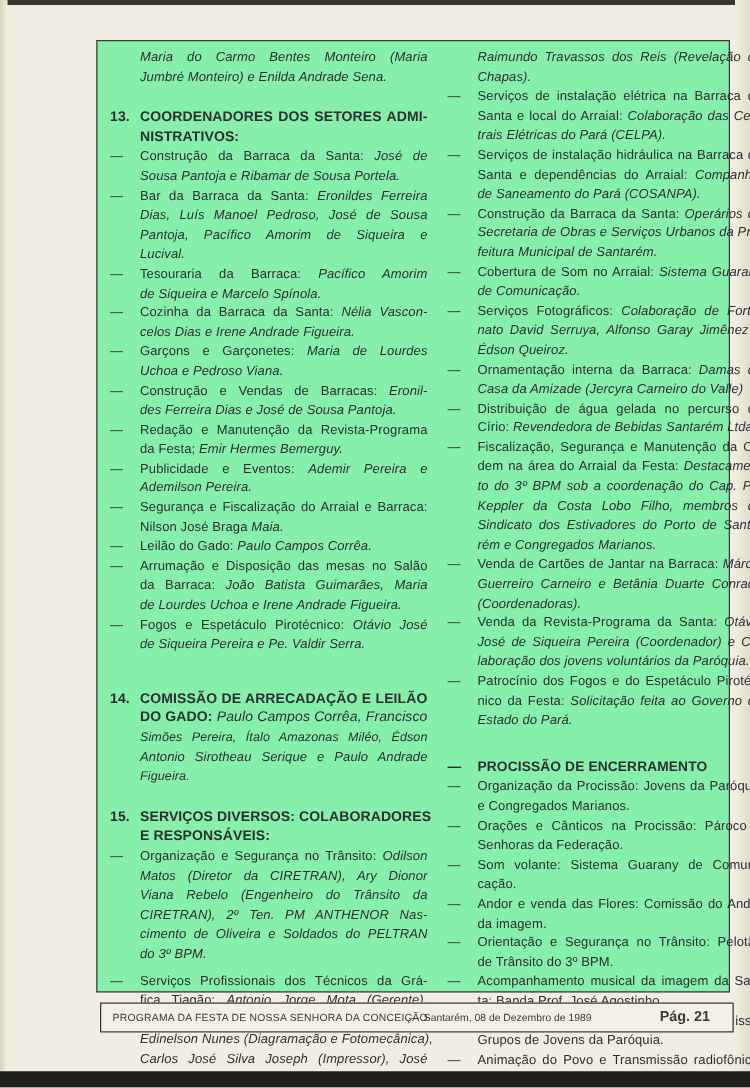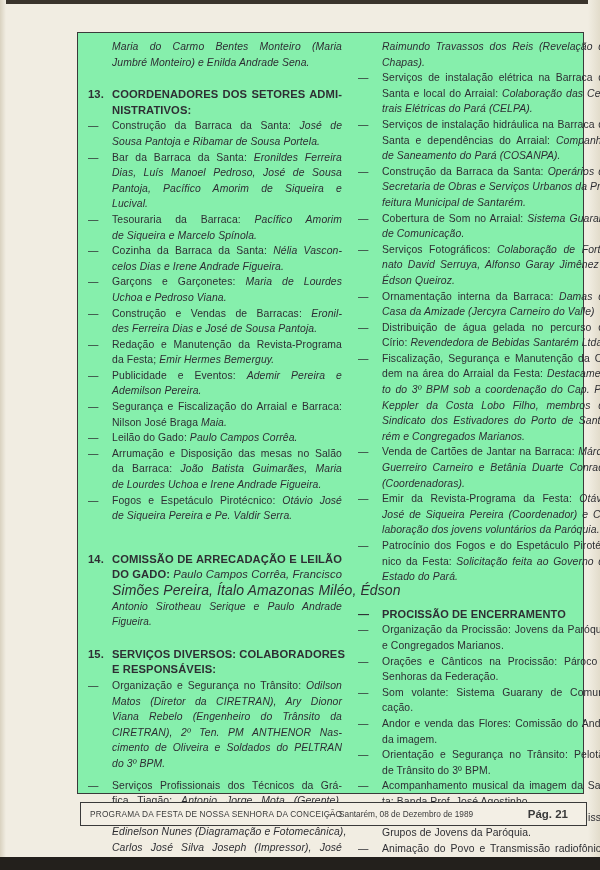--- a/index.html
+++ b/index.html
@@ -120,21 +120,21 @@
         <span class="dash">—</span>
         <div class="line"><span>Fogos e Espetáculo Pirotécnico: </span><i>Otávio José</i></div>
         <div class="line last"><i>de Siqueira Pereira e Pe. Valdir Serra.</i></div>
       </div>
       <div class="gap"></div>
       <div class="gap"></div>
       <div class="sec">
         <span class="num">14.</span>
         <div class="line">COMISSÃO DE ARRECADAÇÃO E LEILÃO</div>
         <div class="line"><span>DO GADO: </span><i class="nm">Paulo Campos Corrêa, Francisco</i></div>
-        <div class="line" style="font-weight: normal; font-size: 14px;"><i>Simões Pereira, Ítalo Amazonas Miléo, Édson</i></div>
+        <div class="line" style="font-weight: normal; font-size: 10px;"><i>Simões Pereira, Ítalo Amazonas Miléo, Édson</i></div>
         <div class="line" style="font-weight: normal; font-size: 10.4px;"><i>Antonio Sirotheau Serique e Paulo Andrade</i></div>
         <div class="line last" style="font-weight: normal; font-size: 10px;"><i>Figueira.</i></div>
       </div>
       <div class="gap"></div>
       <div class="sec">
         <span class="num">15.</span>
         <div class="line">SERVIÇOS DIVERSOS: COLABORADORES</div>
         <div class="line last">E RESPONSÁVEIS:</div>
       </div>
       <div class="item">
@@ -211,21 +211,21 @@
         <div class="line last"><i>rém e Congregados Marianos.</i></div>
       </div>
       <div class="item">
         <span class="dash">—</span>
         <div class="line"><span>Venda de Cartões de Jantar na Barraca: </span><i>Márcia</i></div>
         <div class="line"><i>Guerreiro Carneiro e Betânia Duarte Conrado</i></div>
         <div class="line last"><i>(Coordenadoras).</i></div>
       </div>
       <div class="item">
         <span class="dash">—</span>
-        <div class="line"><span>Emir da Revista-Programa da Festa: </span><i>Otávio</i></div>
+        <div class="line"><span>Venda da Revista-Programa da Santa: </span><i>Otávio</i></div>
         <div class="line"><i>José de Siqueira Pereira (Coordenador) e Co-</i></div>
         <div class="line last"><i>laboração dos jovens voluntários da Paróquia.</i></div>
       </div>
       <div class="item">
         <span class="dash">—</span>
         <div class="line"><span>Patrocínio dos Fogos e do Espetáculo Pirotéc-</span></div>
         <div class="line"><span>nico da Festa: </span><i>Solicitação feita ao Governo do</i></div>
         <div class="line last"><i>Estado do Pará.</i></div>
       </div>
       <div class="gap"></div>

